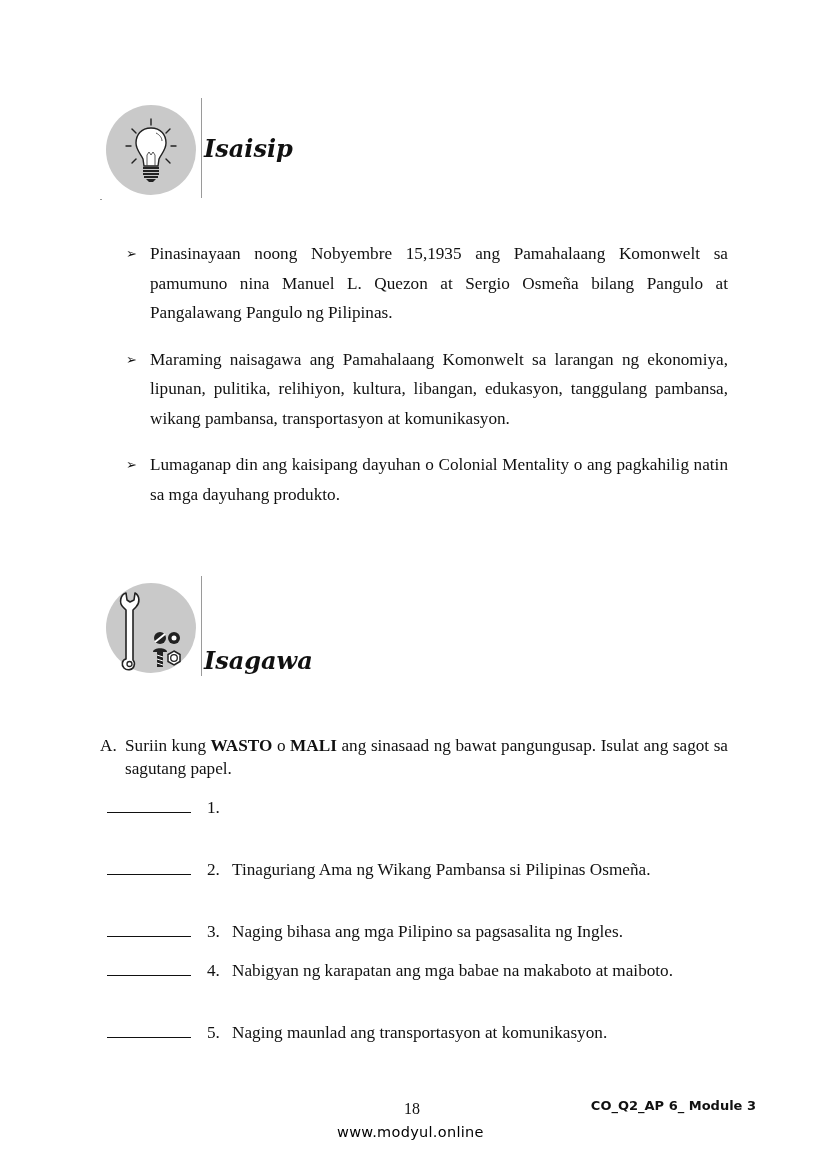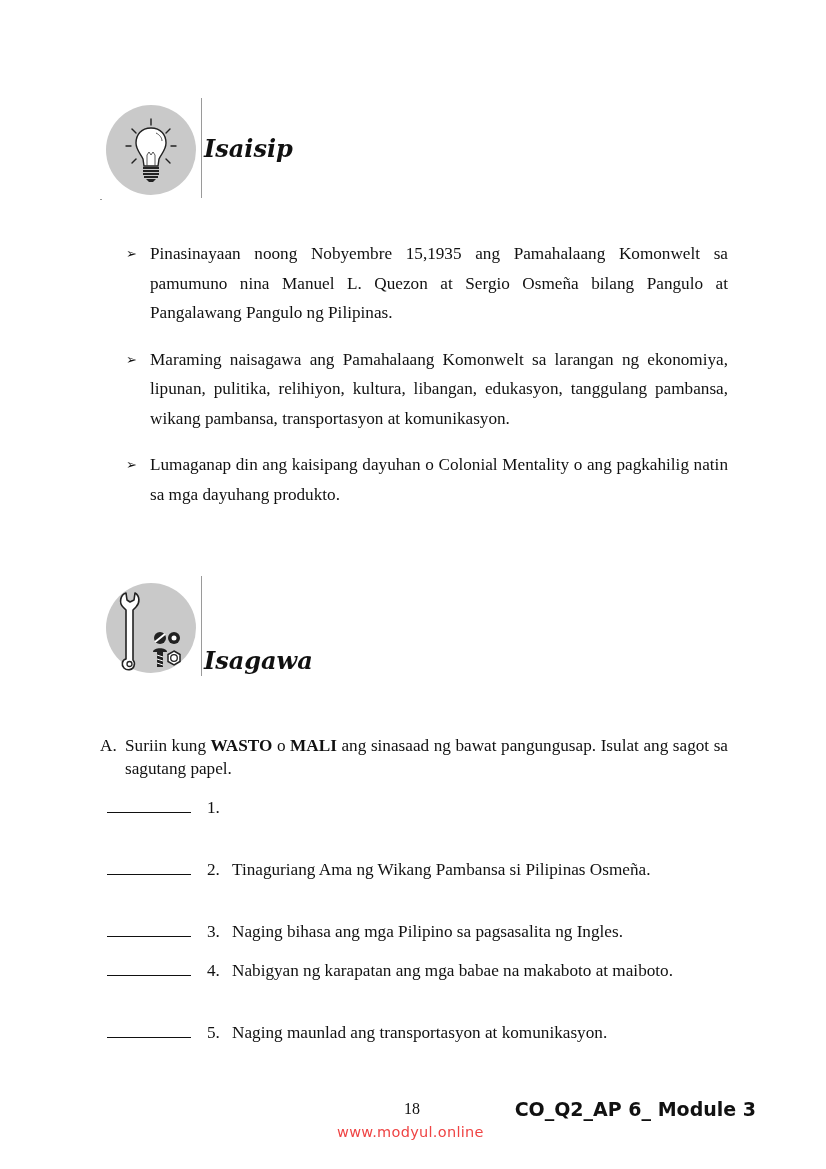--- a/index.html
+++ b/index.html
@@ -60,25 +60,25 @@
       font-family: "Liberation Serif", serif; font-size: 17.2px; line-height: 23px;
       text-align: justify; text-align-last: left;
     }
 
     .footer-page {
       position: absolute; left: 404px; top: 1100px;
       font-family: "Liberation Serif", serif; font-size: 16px;
     }
     .footer-code {
       position: absolute; right: 70px; top: 1098px;
-      font-family: "DejaVu Sans", sans-serif; font-weight: bold; font-size: 19px;
+      font-family: "DejaVu Sans", sans-serif; font-weight: bold; font-size: 13px;
     }
     .watermark {
       position: absolute; left: 337px; top: 1124px;
-      font-family: "DejaVu Sans", sans-serif; font-size: 14.5px; color: #ef4444; letter-spacing: 0.3px;
+      font-family: "DejaVu Sans", sans-serif; font-size: 14.5px; color: #000000; letter-spacing: 0.3px;
     }
   </style>
 </head>
 <body>
 
 <div class="page">
 
   <div class="section-header" style="top:98px;">
     <div class="icon-circle">
       <svg viewBox="0 0 90 90">

